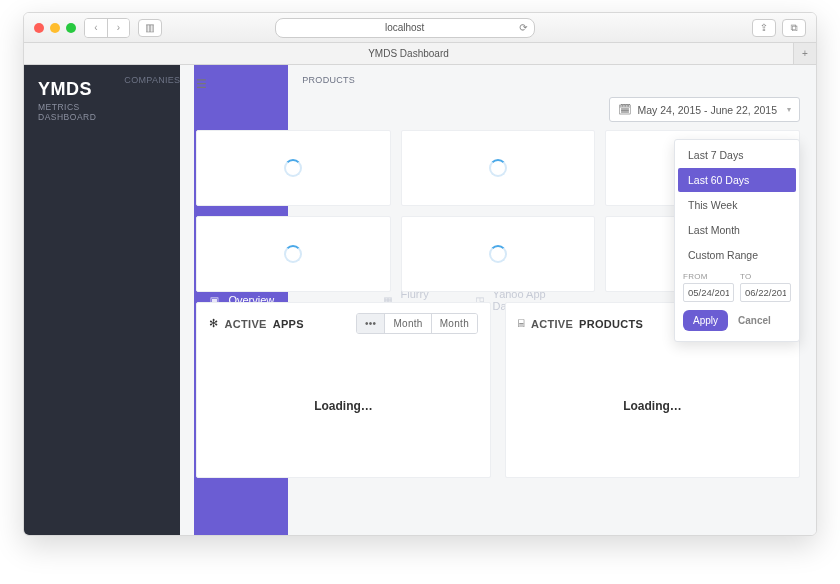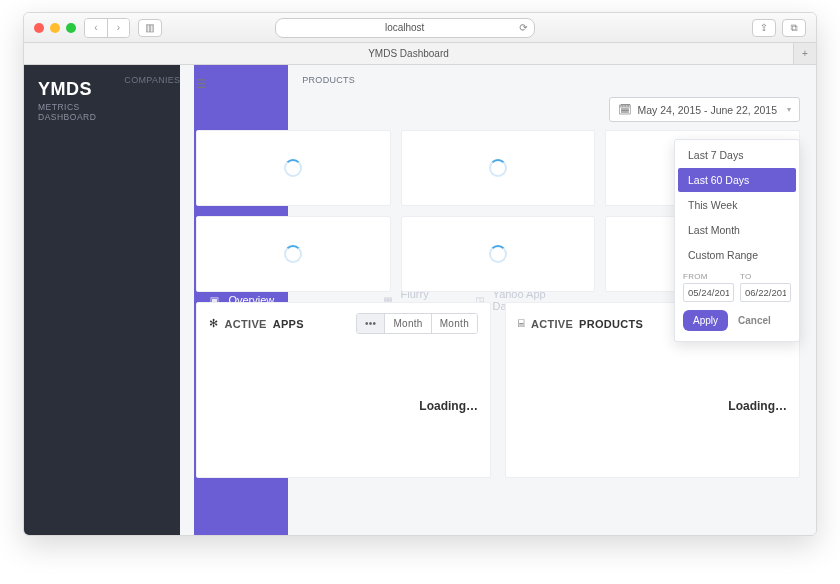--- a/index.html
+++ b/index.html
@@ -59,21 +59,21 @@
   .panels { display:grid; grid-template-columns:1fr 1fr; gap:14px; }
   .panel { background:#fff; border:1px solid #eceef1; border-radius:2px; padding:10px 12px 0; height:176px; display:flex; flex-direction:column; }
   .panel-head { display:flex; align-items:center; justify-content:space-between; font-size:11px; color:#333; letter-spacing:0.3px; }
   .panel-title-group { display:flex; align-items:center; gap:6px; }
   .panel-title-group .thin { font-weight:700; color:#555; }
   .panel-title-group .bold { font-weight:700; }
   .seg { display:flex; border:1px solid #d6d9df; border-radius:3px; overflow:hidden; }
   .seg-btn { padding:4px 8px; font-size:10px; color:#666; background:#fff; cursor:pointer; }
   .seg-btn + .seg-btn { border-left:1px solid #d6d9df; }
   .seg-btn.active { background:#eef0f3; }
-  .panel-body { flex:1; display:flex; align-items:center; justify-content:flex-end; font-size:12px; font-weight:700; color:#333; }
+  .panel-body { flex:1; display:flex; align-items:center; justify-content:center; font-size:12px; font-weight:700; color:#333; }
 </style>
 </head>
 <body>
 
 <div class="chrome">
 
   <div class="toolbar">
     <div class="lights">
       <div class="light red"></div>
       <div class="light yellow"></div>

